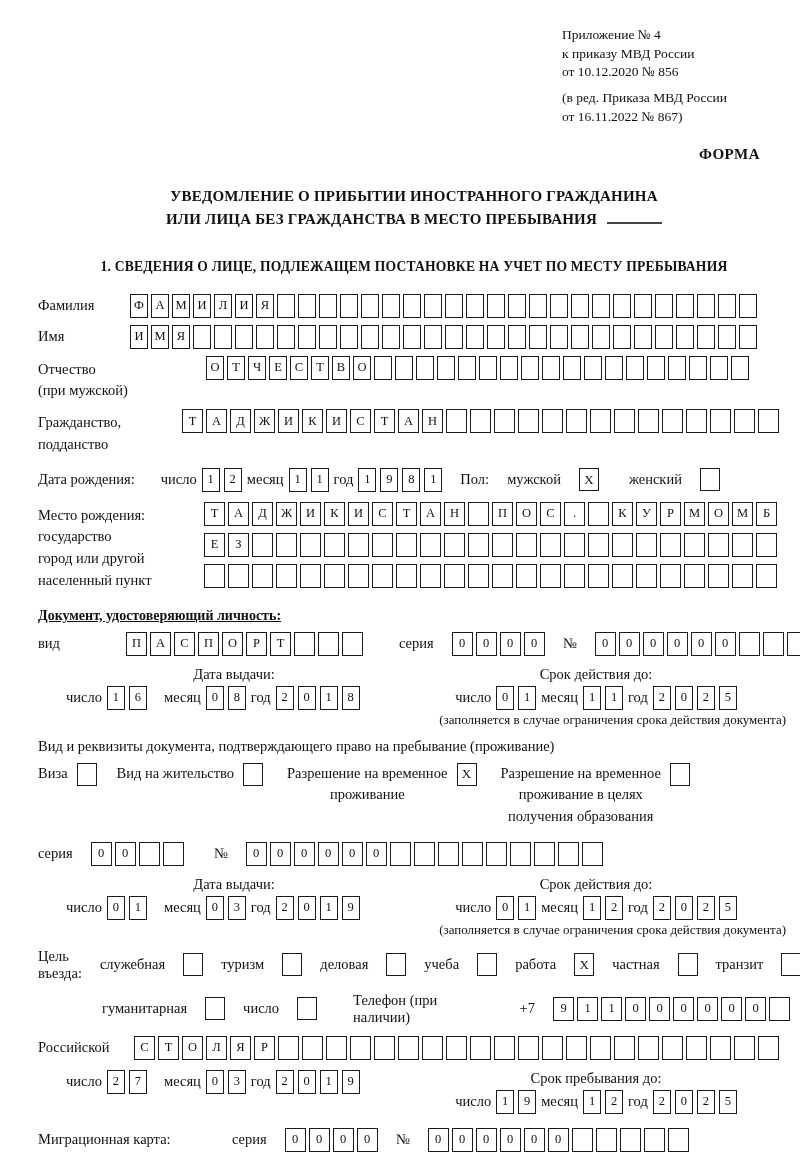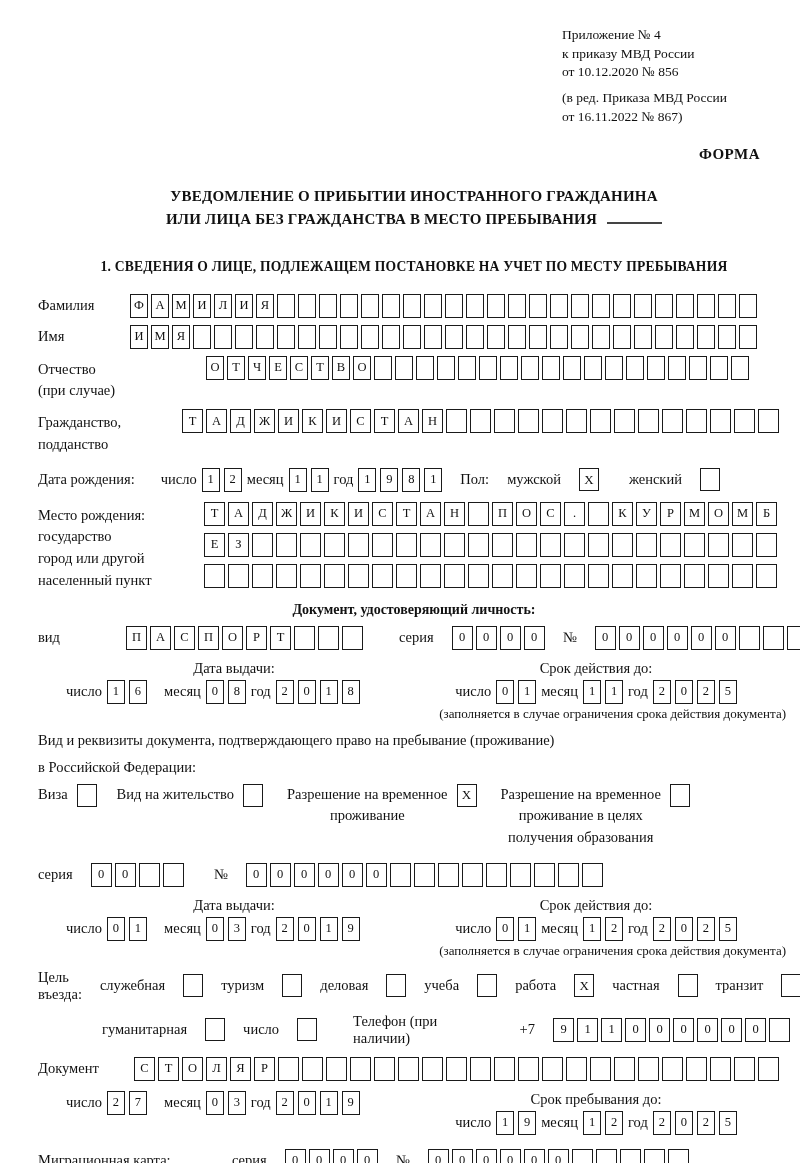--- a/index.html
+++ b/index.html
@@ -39,21 +39,21 @@
   .gap12{margin-left:12px;} .gap18{margin-left:18px;} .gap26{margin-left:26px;}
   
   .dg{display:flex;align-items:center;gap:5px;}
   .dg .cells{gap:4px;}
   .datepair{display:flex;margin:10px 0 2px;}
   .dp-col{display:flex;flex-direction:column;}
   .dp-left{margin-left:28px;width:336px;}
   .dp-right{flex:1;}
   .dp-head{text-align:center;margin-bottom:3px;}
   .note{font-size:13px;text-align:right;margin:2px 4px 10px 0;}
-  .center-head{font-weight:bold;text-align:center;font-size:14px;margin:10px 0 8px;}
+  .center-head{font-weight:bold;font-size:14px;margin:16px 0 8px;text-decoration:underline;}
   .intro{margin:10px 0 6px;}
   
   .opts{display:flex;align-items:flex-start;margin:8px 0 12px;}
   .opt{display:flex;align-items:flex-start;gap:9px;}
   .opt .txt{line-height:1.5;}
   .opt .txt.ctr{text-align:center;}
 </style>
 </head>
 <body>
 
@@ -145,21 +145,21 @@
         <span class="cell"></span>
         <span class="cell"></span>
         <span class="cell"></span>
         <span class="cell"></span>
       </span>
   </div>
 
   <div class="row">
     <span class="lblcol w168">
       <div>Отчество</div>
-      <div>(при случае)</div>
+      <div>(при мужской)</div>
     </span>
     <span class="cells">
         <span class="cell">О</span>
         <span class="cell">Т</span>
         <span class="cell">Ч</span>
         <span class="cell">Е</span>
         <span class="cell">С</span>
         <span class="cell">Т</span>
         <span class="cell">В</span>
         <span class="cell">О</span>
@@ -415,21 +415,20 @@
             <span class="cell">0</span>
             <span class="cell">2</span>
             <span class="cell">5</span>
           </span>
       </div>
     </div>
   </div>
   <div class="note">(заполняется в случае ограничения срока действия документа)</div>
 
   <div class="intro">Вид и реквизиты документа, подтверждающего право на пребывание (проживание)</div>
-  <div class="intro">в Российской Федерации:</div>
 
   <div class="opts">
     <div class="opt">
       <span class="txt">Виза</span>
       <span class="cb"></span>
     </div>
     <div class="opt" style="margin-left:20px;">
       <span class="txt">Вид на жительство</span>
       <span class="cb"></span>
     </div>
@@ -559,21 +558,21 @@
         <span class="cell">0</span>
         <span class="cell">0</span>
         <span class="cell">0</span>
         <span class="cell">0</span>
         <span class="cell">0</span>
         <span class="cell"></span>
       </span>
   </div>
 
   <div class="row" style="margin-top:10px;">
-    <span class="lbl" style="width:96px;">Документ</span>
+    <span class="lbl" style="width:96px;">Российской</span>
     <span class="cells wide">
         <span class="cell">С</span>
         <span class="cell">Т</span>
         <span class="cell">О</span>
         <span class="cell">Л</span>
         <span class="cell">Я</span>
         <span class="cell">Р</span>
         <span class="cell"></span>
         <span class="cell"></span>
         <span class="cell"></span>

